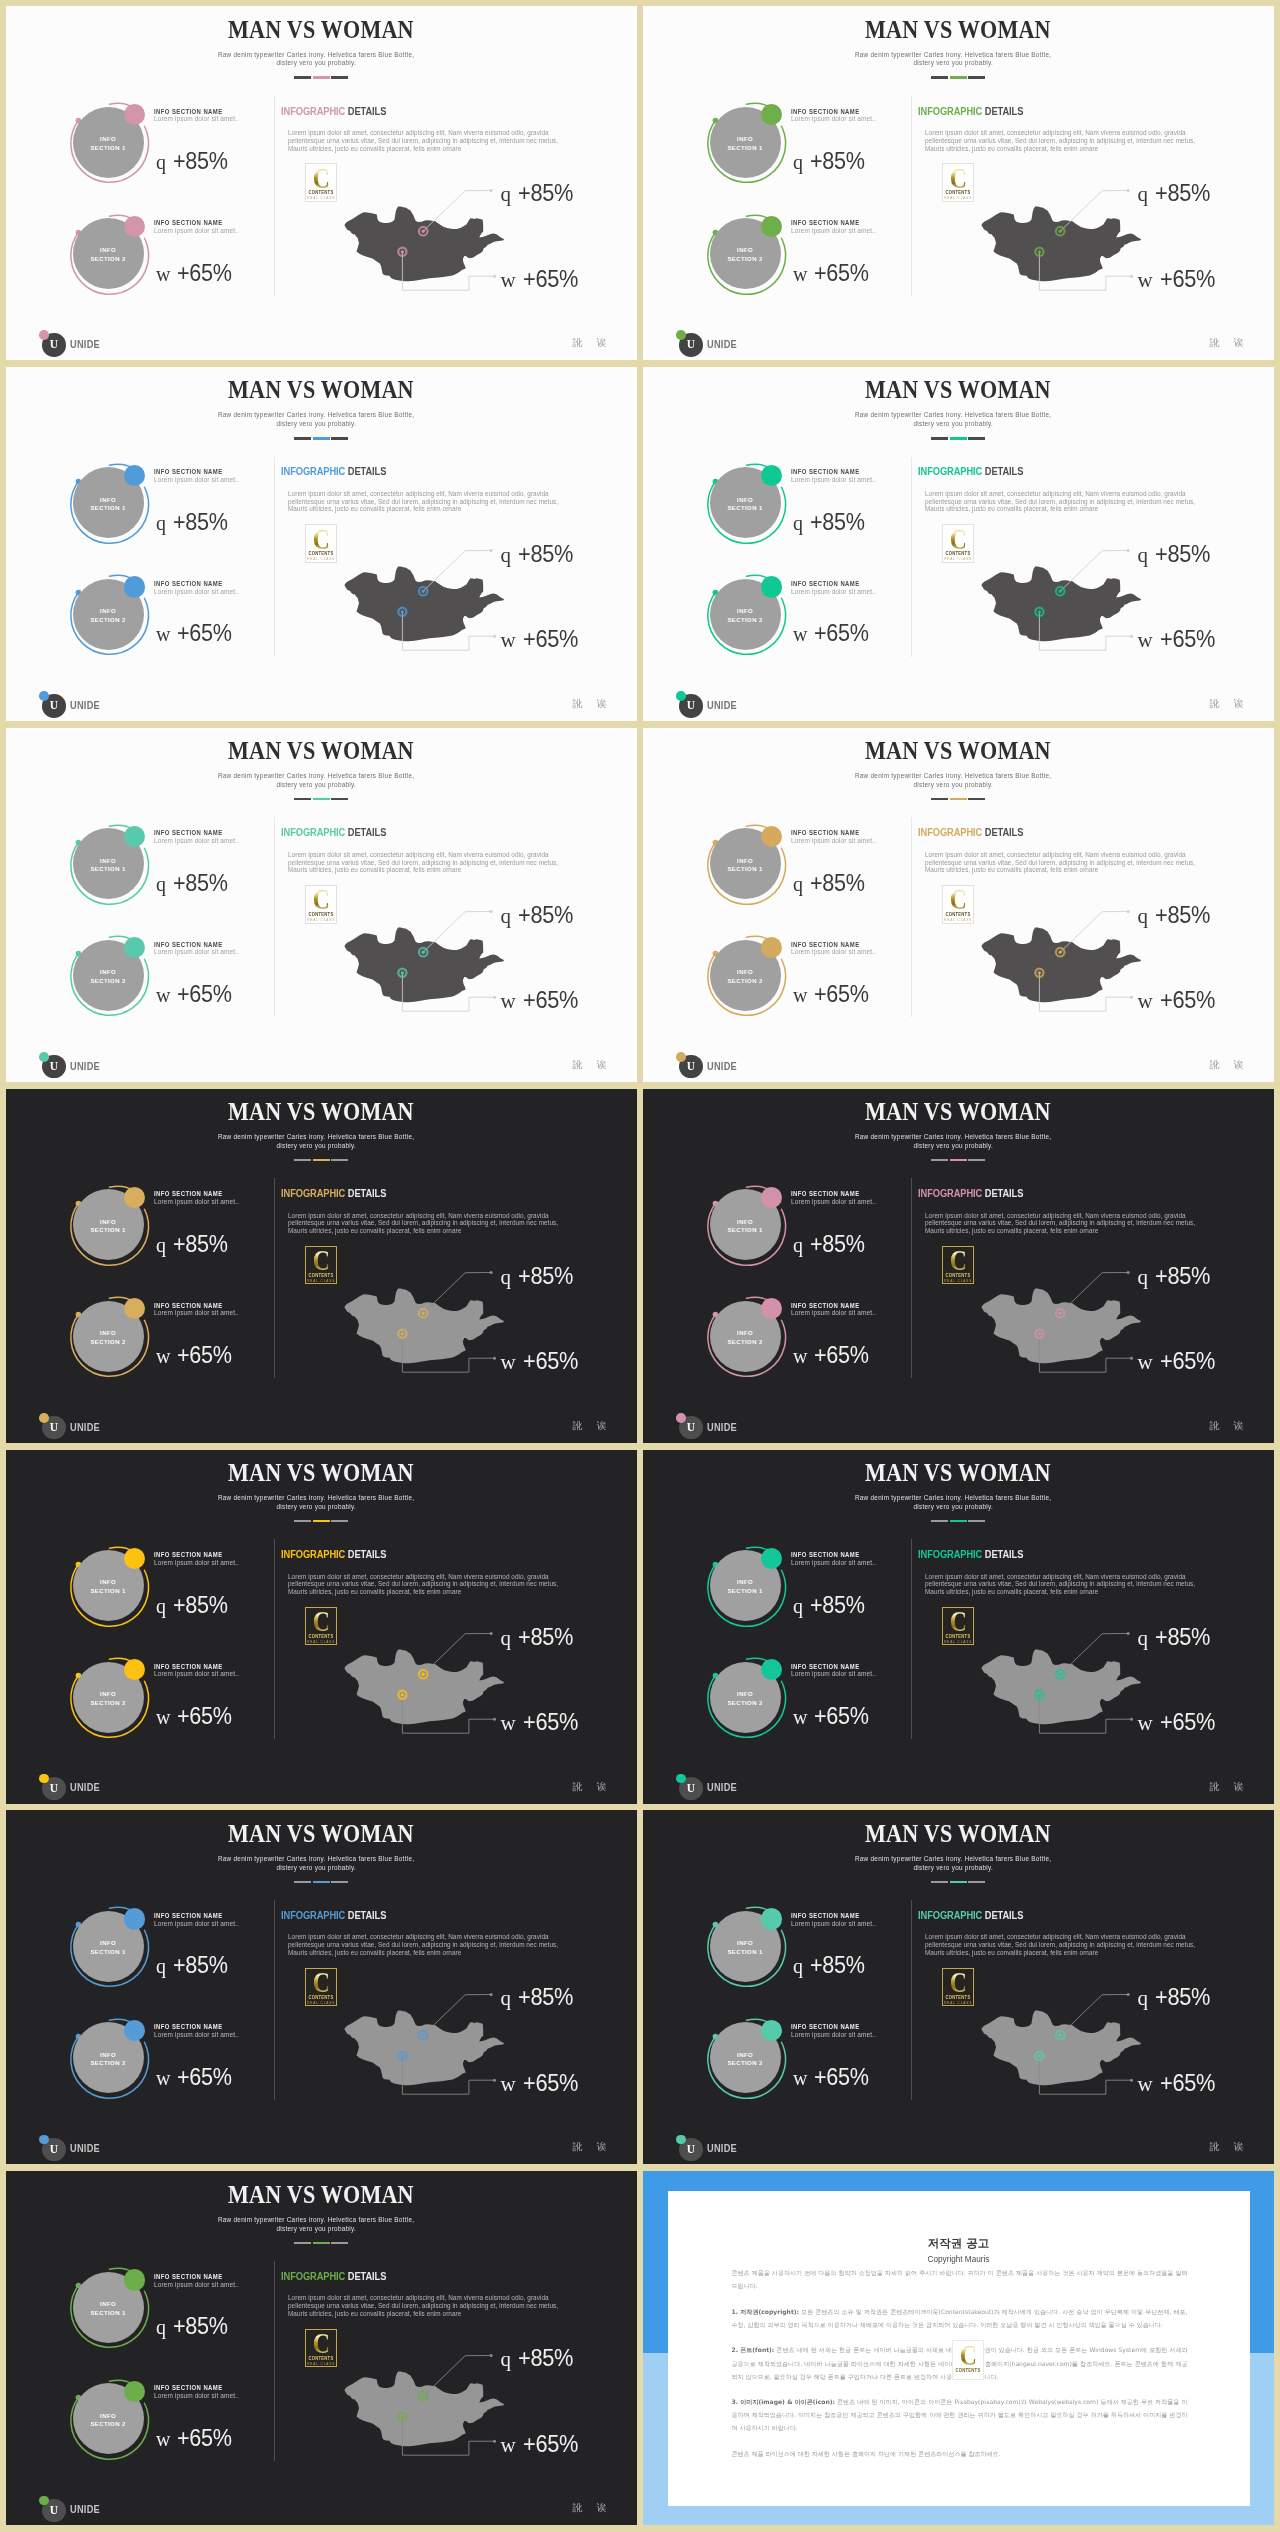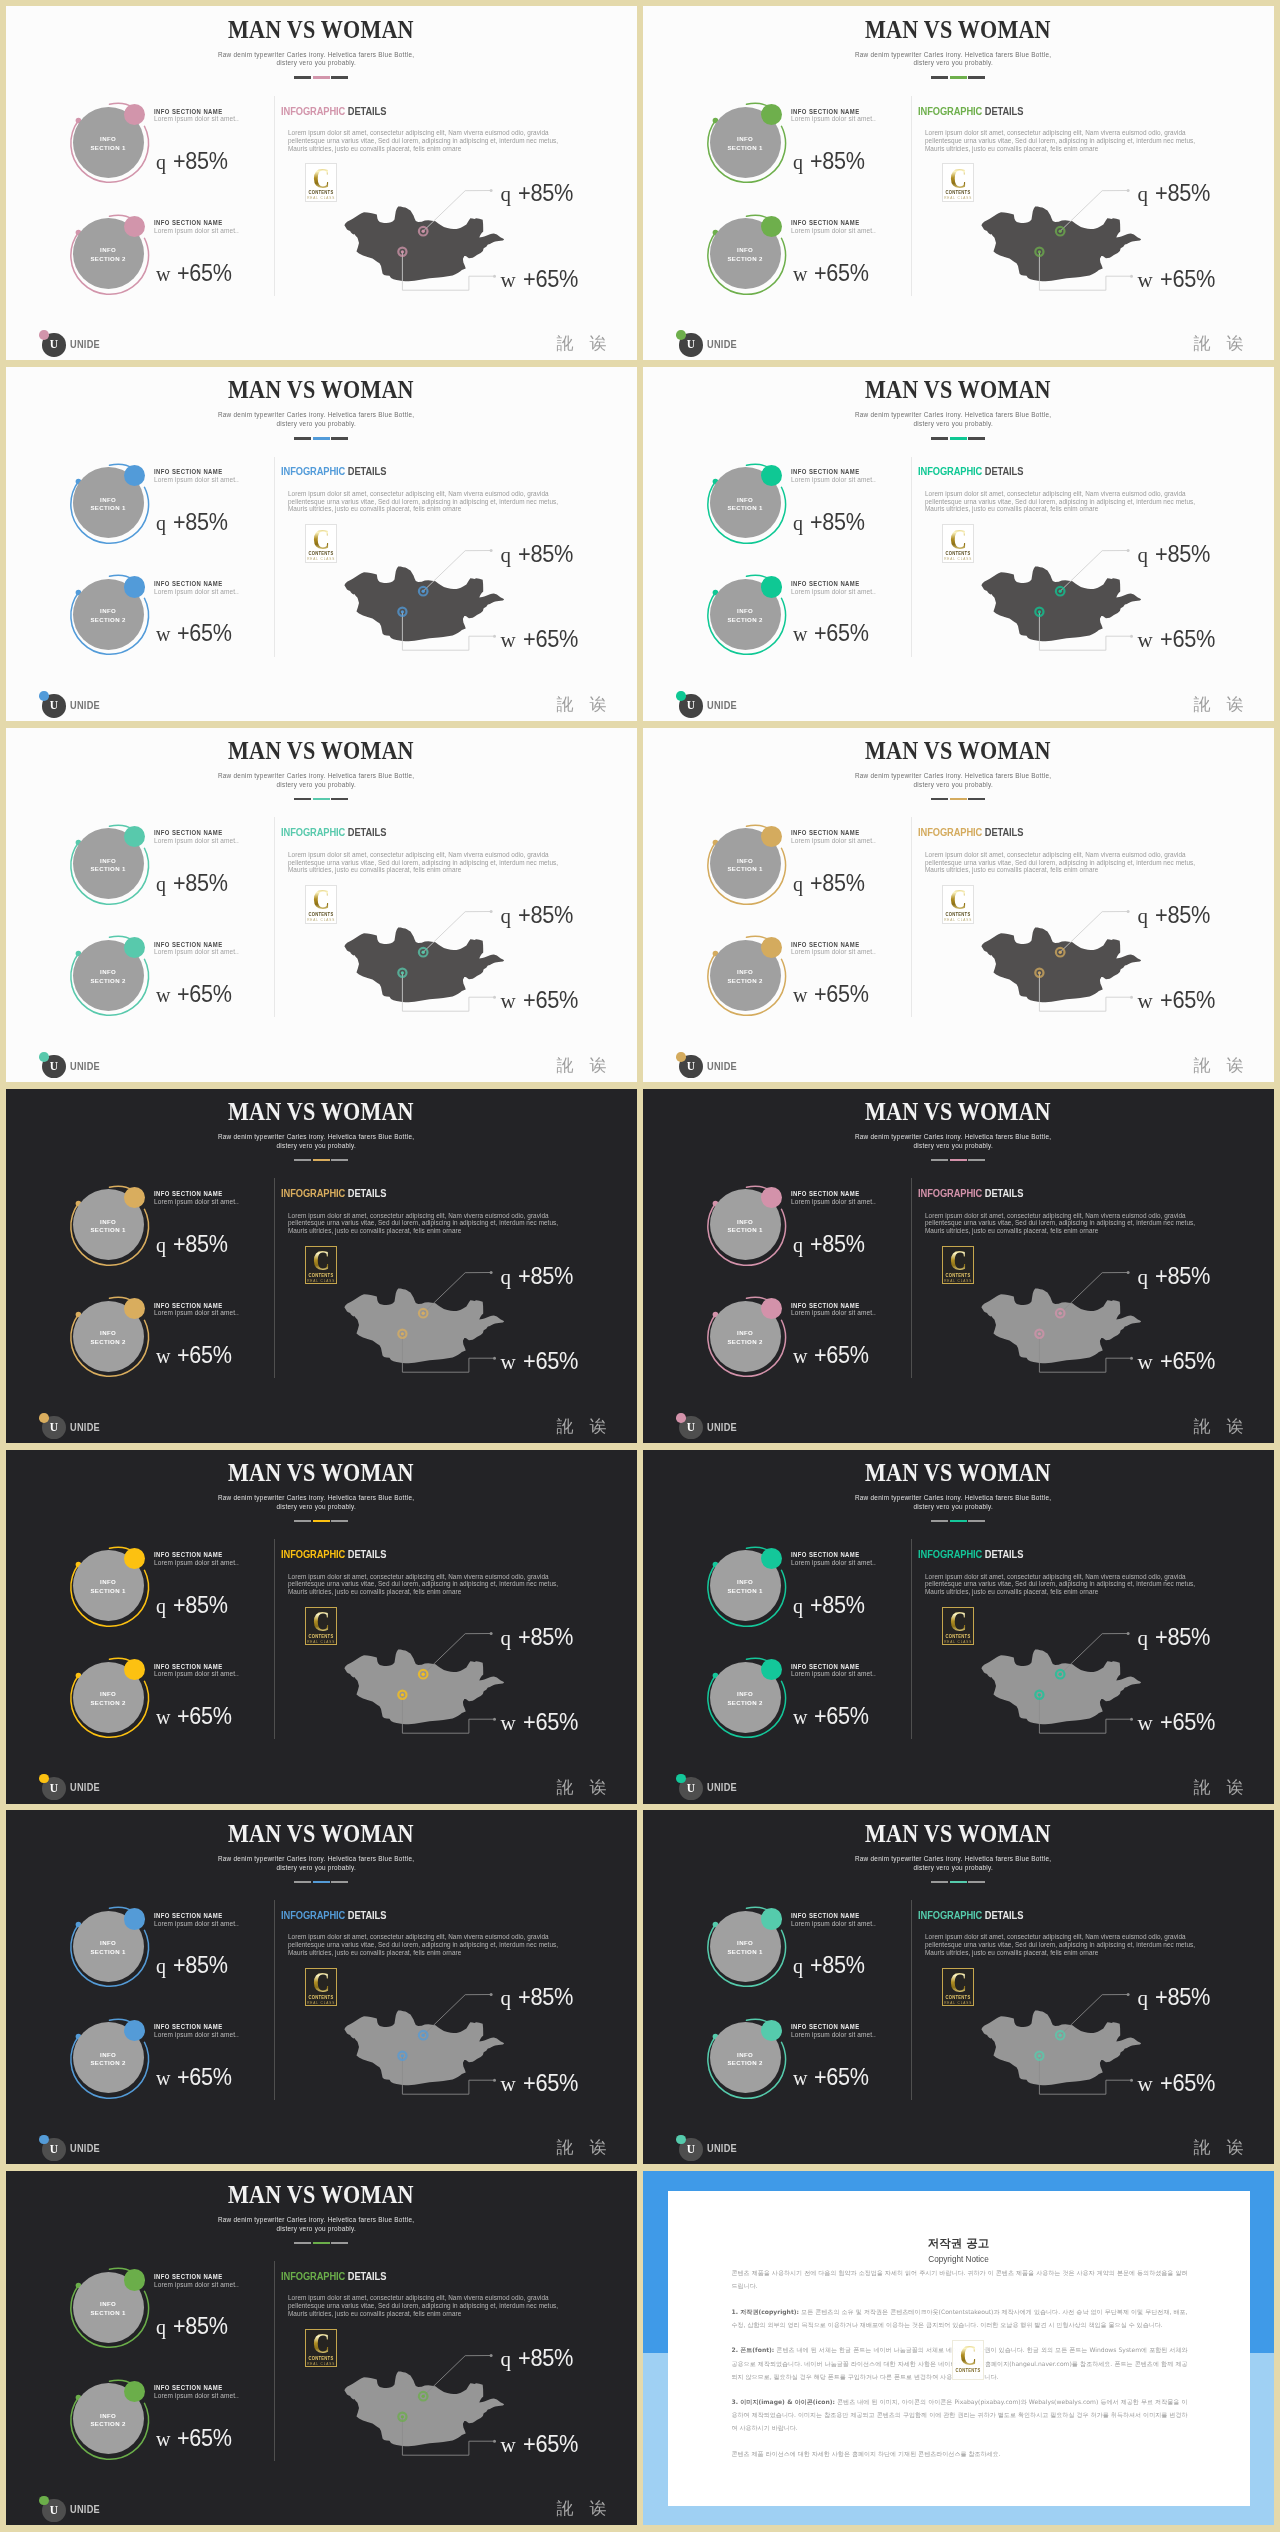--- a/index.html
+++ b/index.html
@@ -87,21 +87,21 @@
   
   .logo{position:absolute;left:34px;top:326.3px;width:110px;height:26px;}
   .logo .lc{position:absolute;left:3.2px;top:3px;width:23.4px;height:23.4px;border-radius:50%;background:#434343;}
   .dark .logo .lc{background:#4e4e4e;}
   .logo .ld{position:absolute;left:0px;top:0px;width:9.6px;height:9.6px;border-radius:50%;background:#000;}
   .logo .lu{position:absolute;left:3.2px;top:3px;width:23.4px;height:23.4px;display:flex;align-items:center;
             justify-content:center;font-family:"Liberation Serif",serif;font-weight:700;font-size:11.5px;
             color:#fff;line-height:23.4px;}
   .logo .lt{position:absolute;left:31.3px;top:7.6px;font-size:11px;font-weight:700;letter-spacing:.3px;color:#757575;transform:scaleX(.84);transform-origin:left center;}
   .dark .logo .lt{color:#c4c4c4;}
-  .cjk{position:absolute;right:25px;bottom:10px;font-size:17px;color:#9e9e9e;letter-spacing:5.4px;line-height:14px;
+  .cjk{position:absolute;right:25px;bottom:10px;font-size:10px;color:#9e9e9e;letter-spacing:5.4px;line-height:14px;
        font-family:"DejaVu Sans",sans-serif;}
   .dark .cjk{color:#a8a8a8;}
 
   
   .cr{position:relative;width:100%;height:100%;background:#3f9ae8;overflow:hidden;}
   .cr .band{position:absolute;left:0;right:0;top:182px;bottom:0;background:#9fd0f3;}
   .cr .paper{position:absolute;left:24.5px;top:19.7px;right:24.5px;bottom:19.7px;background:#fff;}
   .cr h3{margin:0;position:absolute;left:0;right:0;top:46px;text-align:center;font-size:11.5px;
          font-weight:700;color:#3b3b3b;font-family:"DejaVu Sans",sans-serif;line-height:13px;}
   .cr h4{margin:0;position:absolute;left:0;right:0;top:63.5px;text-align:center;font-size:8.2px;
@@ -1305,21 +1305,21 @@
     <div class="ld" style="background:#6bae4a"></div>
     <div class="lt">UNIDE</div>
   </div>
   <div class="cjk">訛 诶</div>
   </div>
     <div class="slide">
   <div class="cr">
     <div class="band"></div>
     <div class="paper">
       <h3>저작권 공고</h3>
-      <h4>Copyright Notice</h4>
+      <h4>Copyright Mauris</h4>
       <div class="wm">
         <div class="cl">C</div>
         <div class="cn">CONTENTS</div>
       </div>
       <div class="body">
         <p>콘텐츠 제품을 사용하시기 전에 다음의 협약과 소정법을 자세히 읽어 주시기 바랍니다. 귀하가 이 콘텐츠 제품을 사용하는 것은 사용자 계약의 본문에 동의하셨음을 알려드립니다.</p>
         <p><b>1. 저작권(copyright):</b> <span>모든 콘텐츠의 소유 및 저작권은 콘텐츠테이크아웃(Contentstakeout)과 제작사에게 있습니다. 사전 승낙 없이 무단복제 이및 무단전재, 배포, 수정, 삽합의 외부의 영리 목적으로 이용하거나 재배포에 이용하는 것은 금지되어 있습니다. 이러한 오남용 행위 발견 시 민형사상의 책임을 물으실 수 있습니다.</span></p>
         <p><b>2. 폰트(font):</b> <span>콘텐츠 내에 된 서체는 한글 폰트는 네이버 나눔글꼴의 서체로 네이버에 저작권이 있습니다. 한글 외의 모든 폰트는 Windows System에 포함된 서체와 공용으로 제작되었습니다. 네이버 나눔글꼴 라이선스에 대한 자세한 사항은 네이버 나눔글꼴 홈페이지(hangeul.naver.com)를 참조하세요. 폰트는 콘텐츠에 함께 제공되지 않으므로, 필요하실 경우 해당 폰트를 구입하거나 다른 폰트로 변경하여 사용하시기 바랍니다.</span></p>
         <p><b>3. 이미지(image) &amp; 아이콘(icon):</b> <span>콘텐츠 내에 된 이미지, 아이콘의 아이콘은 Pixabay(pixabay.com)와 Webalys(webalys.com) 등에서 제공한 무료 저작물을 이용하여 제작되었습니다. 이미지는 참조용만 제공되고 콘텐츠의 구입함께 이에 관한 권리는 귀하가 별도로 확인하시고 필요하실 경우 허가를 취득하셔서 이미지를 변경하여 사용하시기 바랍니다.</span></p>
         <p>콘텐츠 제품 라이선스에 대한 자세한 사항은 홈페이지 하단에 기재된 콘텐츠라이선스를 참조하세요.</p>

